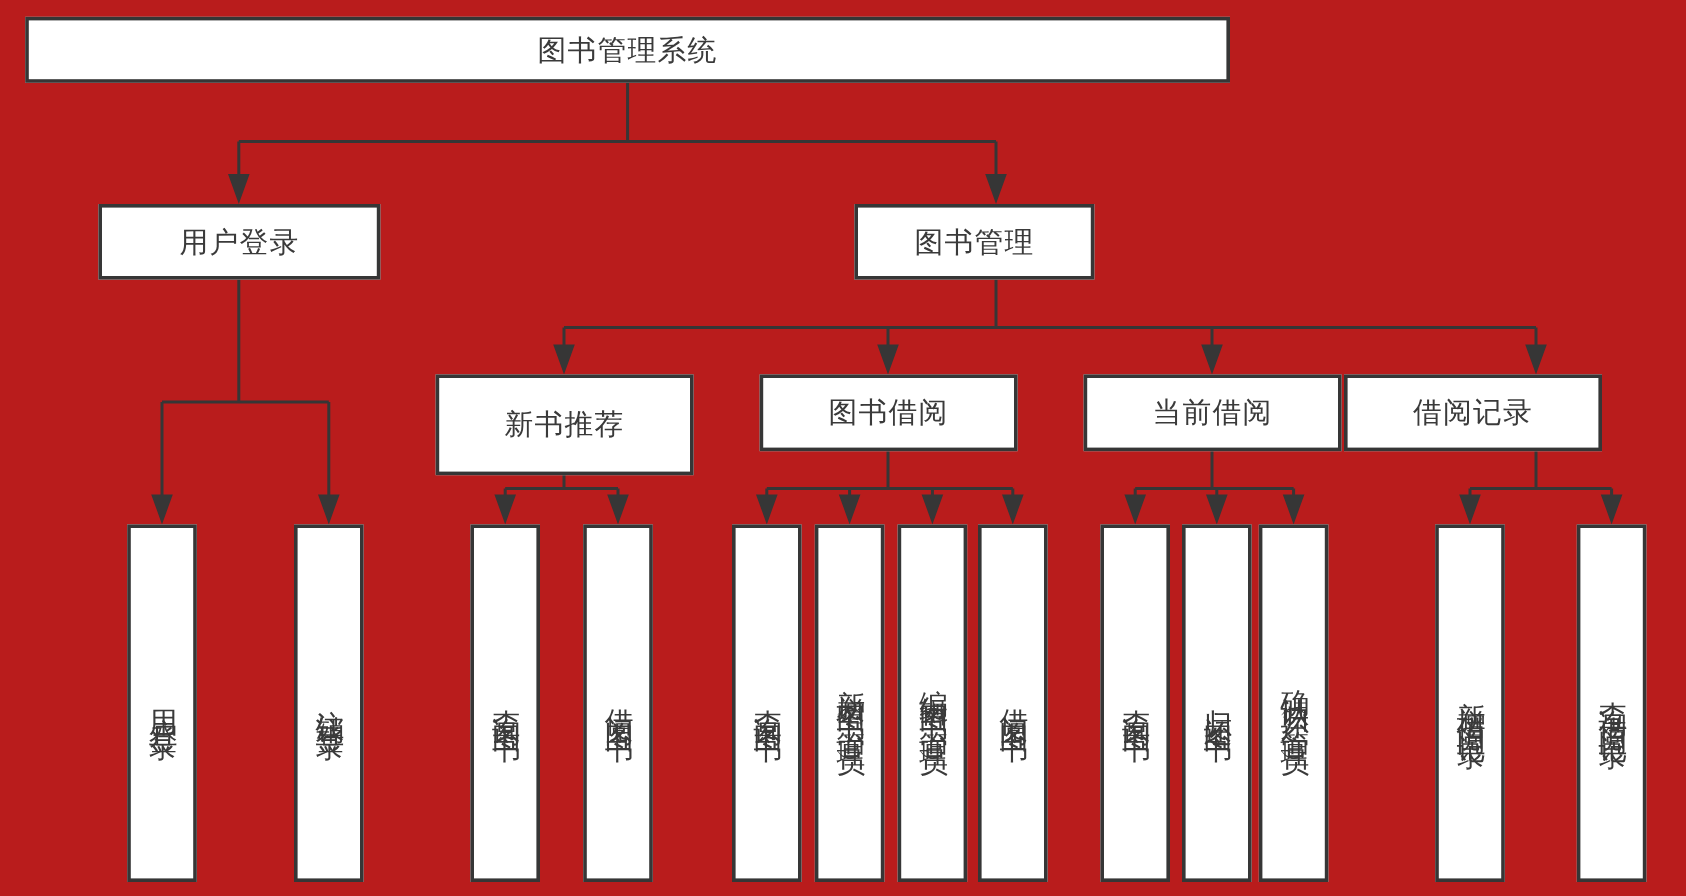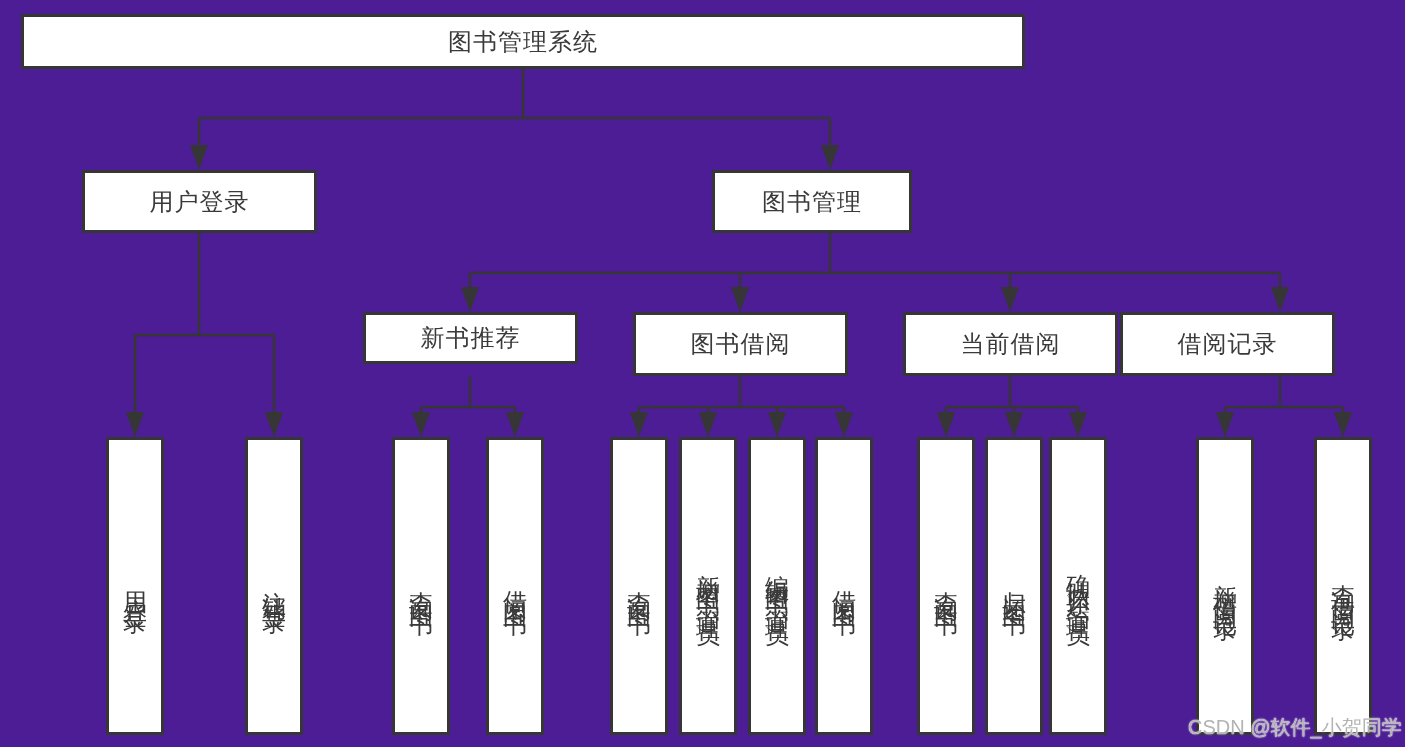--- a/index.html
+++ b/index.html
@@ -1,17 +1,17 @@
 <!DOCTYPE html>
 <html><head>
 <meta charset="utf-8">
 <style>
   html,body{margin:0;padding:0;background:#ffffff;}
   .canvas{
-    position:relative;width:1405px;height:747px;background:#4c1d95;
+    position:relative;width:1405px;height:747px;background:#b91c1c;
     font-family:"Liberation Sans","DejaVu Sans",sans-serif;overflow:hidden;
   }
   .conn{position:absolute;left:0;top:0;z-index:1;}
   .node{
     position:absolute;box-sizing:border-box;background:#ffffff;
     border:3px solid #363636;color:#3a3a3a;
     display:flex;align-items:center;justify-content:center;z-index:2;
   }
   .node .lbl{font-size:24px;letter-spacing:1px;white-space:nowrap;}
   .node.v .lbl{
@@ -59,21 +59,21 @@
     <span class="lbl">图书管理系统</span>
   </div>
 
   <div class="node h" style="left:82px;top:170px;width:235px;height:63px">
     <span class="lbl">用户登录</span>
   </div>
   <div class="node h" style="left:712px;top:170px;width:200px;height:63px">
     <span class="lbl">图书管理</span>
   </div>
 
-  <div class="node h" style="left:363px;top:312px;width:215px;height:52px">
+  <div class="node h" style="left:363px;top:312px;width:215px;height:84px">
     <span class="lbl">新书推荐</span>
   </div>
   <div class="node h" style="left:903px;top:312px;width:215px;height:64px">
     <span class="lbl">当前借阅</span>
   </div>
   <div class="node h" style="left:633px;top:312px;width:215px;height:64px">
     <span class="lbl">图书借阅</span>
   </div>
   <div class="node h" style="left:1120px;top:312px;width:215px;height:64px">
     <span class="lbl">借阅记录</span>
@@ -116,15 +116,14 @@
     <span class="lbl">确认归还（管理员）</span>
   </div>
 
   <div class="node v" style="left:1196px;top:437px;width:58px;height:298px">
     <span class="lbl">新增借阅记录</span>
   </div>
   <div class="node v" style="left:1314px;top:437px;width:58px;height:298px">
     <span class="lbl">查询借阅记录</span>
   </div>
 
-  <div class="watermark">CSDN @软件_小贺同学</div>
 
 </div>
 
 </body></html>

